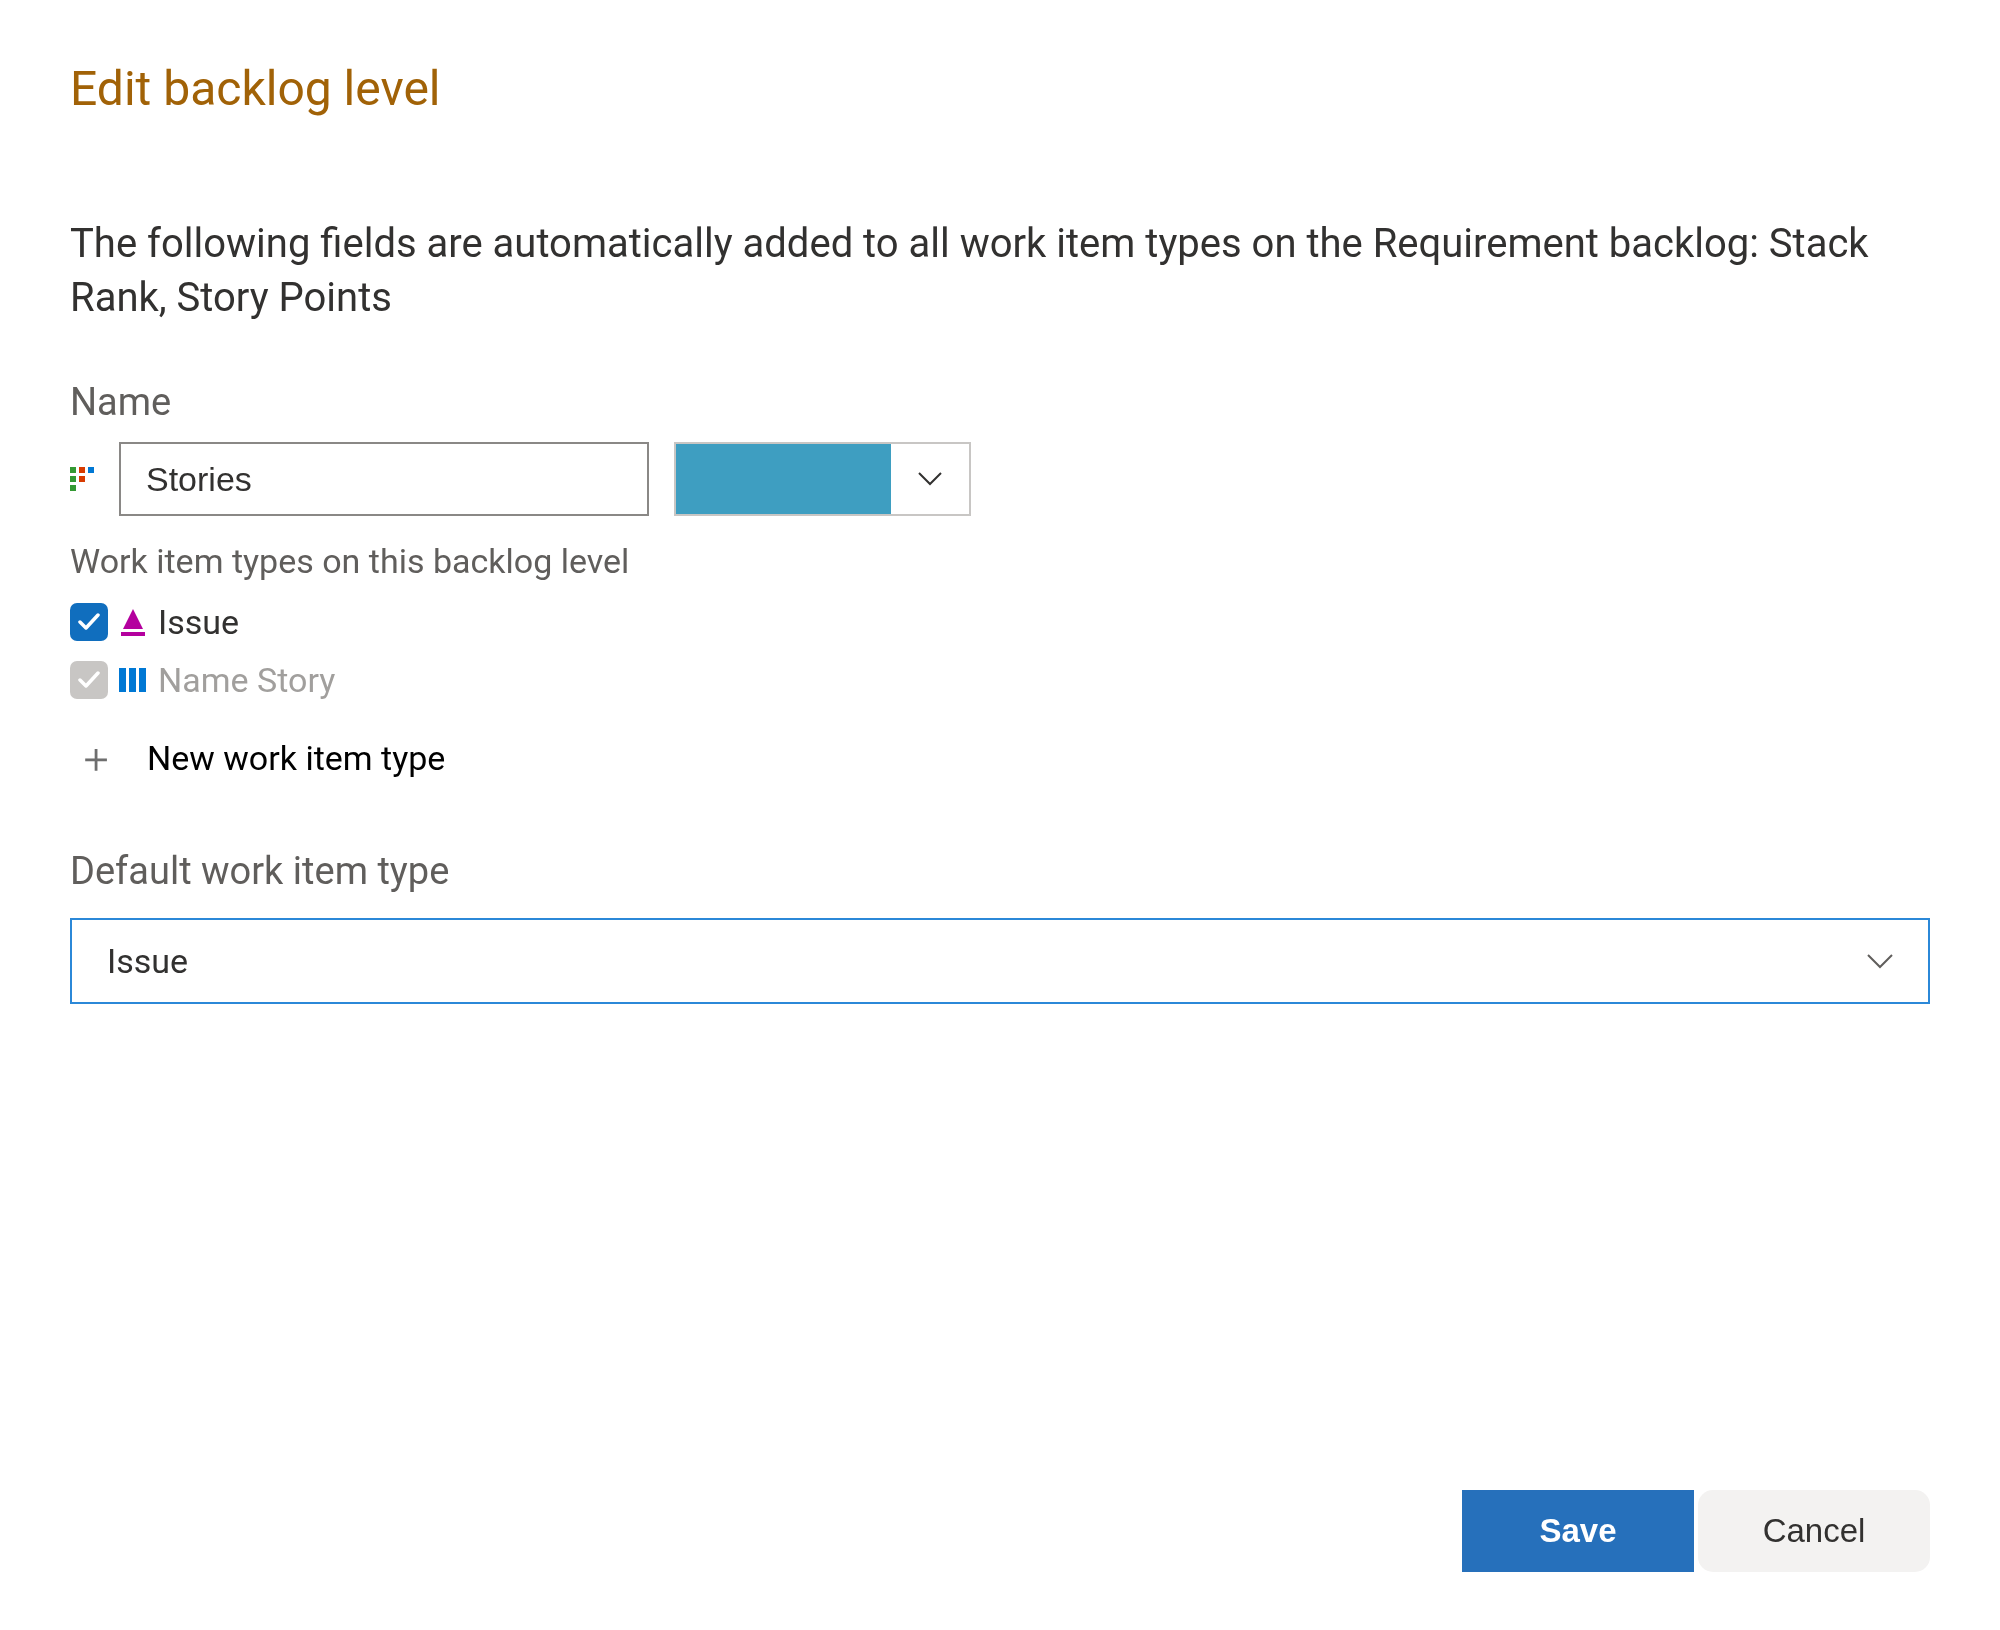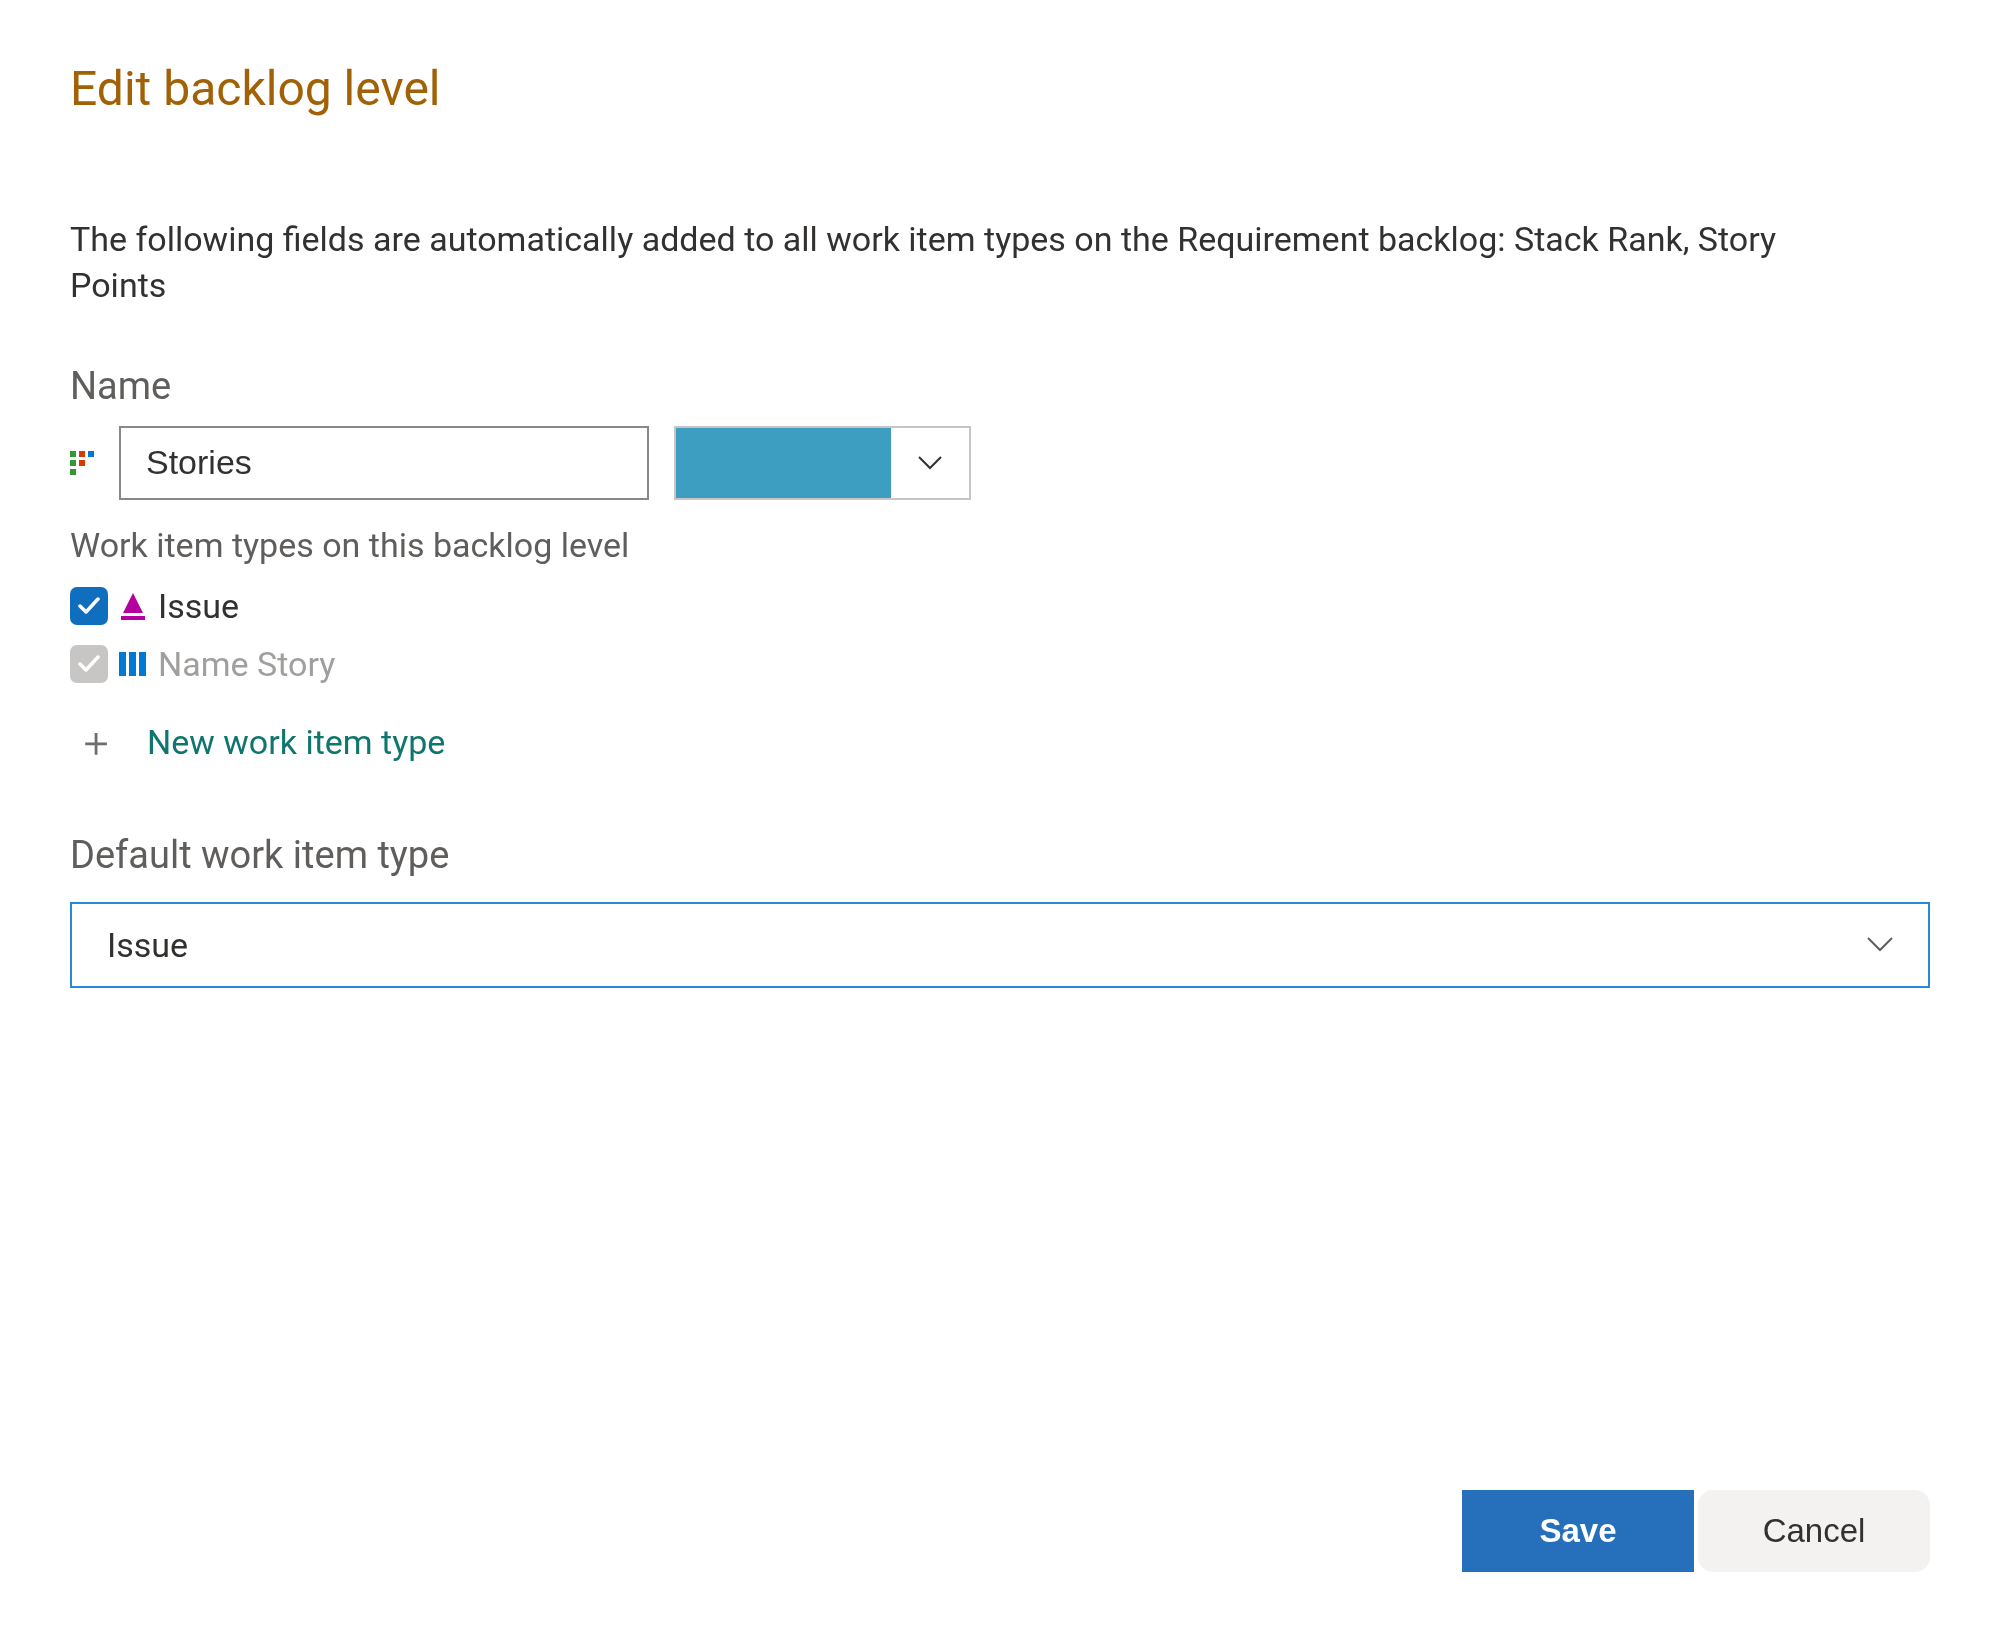--- a/index.html
+++ b/index.html
@@ -13,21 +13,21 @@
     padding: 60px 70px 40px 70px;
     position: relative;
   }
   .title {
     font-size: 48px;
     font-weight: 400;
     color: #a16207;
     margin-bottom: 100px;
   }
   .description {
-    font-size: 34px;
+    font-size: 40px;
     line-height: 1.35;
     color: #323130;
     margin-bottom: 55px;
     max-width: 1800px;
   }
   .label {
     font-size: 38px;
     color: #605e5c;
     margin-bottom: 18px;
   }
@@ -120,21 +120,21 @@
     margin-bottom: 70px;
   }
   .plus-icon {
     font-size: 42px;
     color: #6e6e6e;
     font-weight: 200;
     line-height: 1;
   }
   .new-wit-label {
     font-size: 34px;
-    color: #0f766e;
+    color: #000000;
   }
   .default-select {
     margin-top: 25px;
     width: 100%;
     height: 86px;
     border: 2px solid #2b88d8;
     display: flex;
     align-items: center;
     justify-content: space-between;
     padding: 0 35px;

